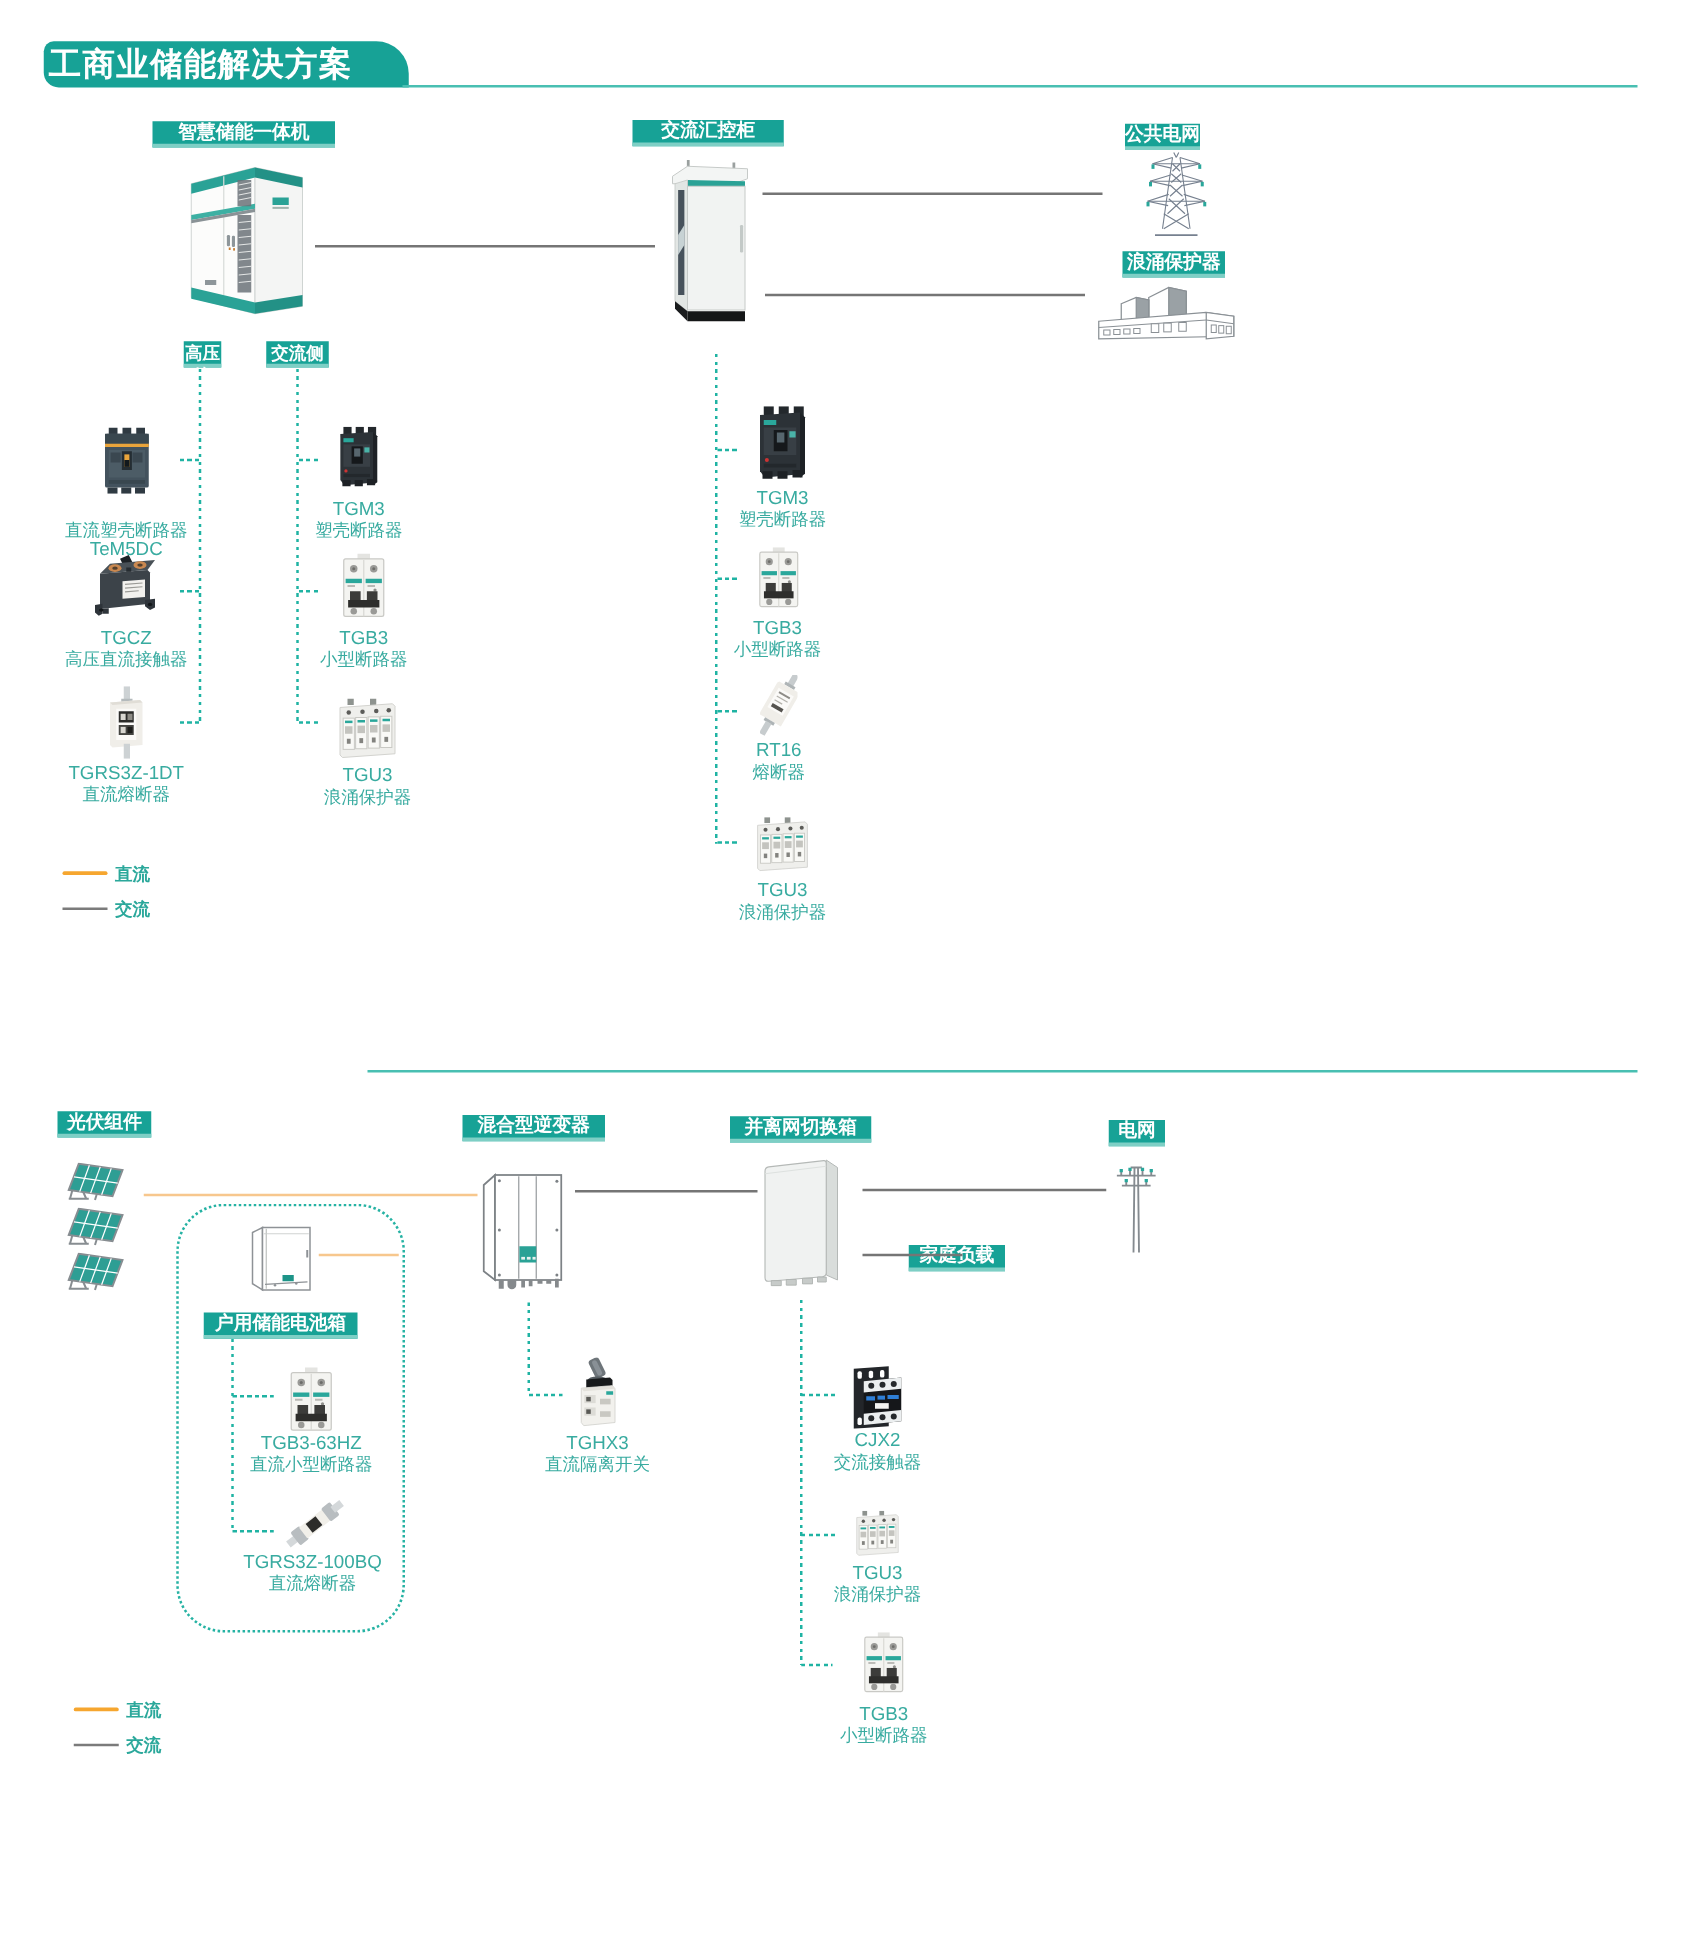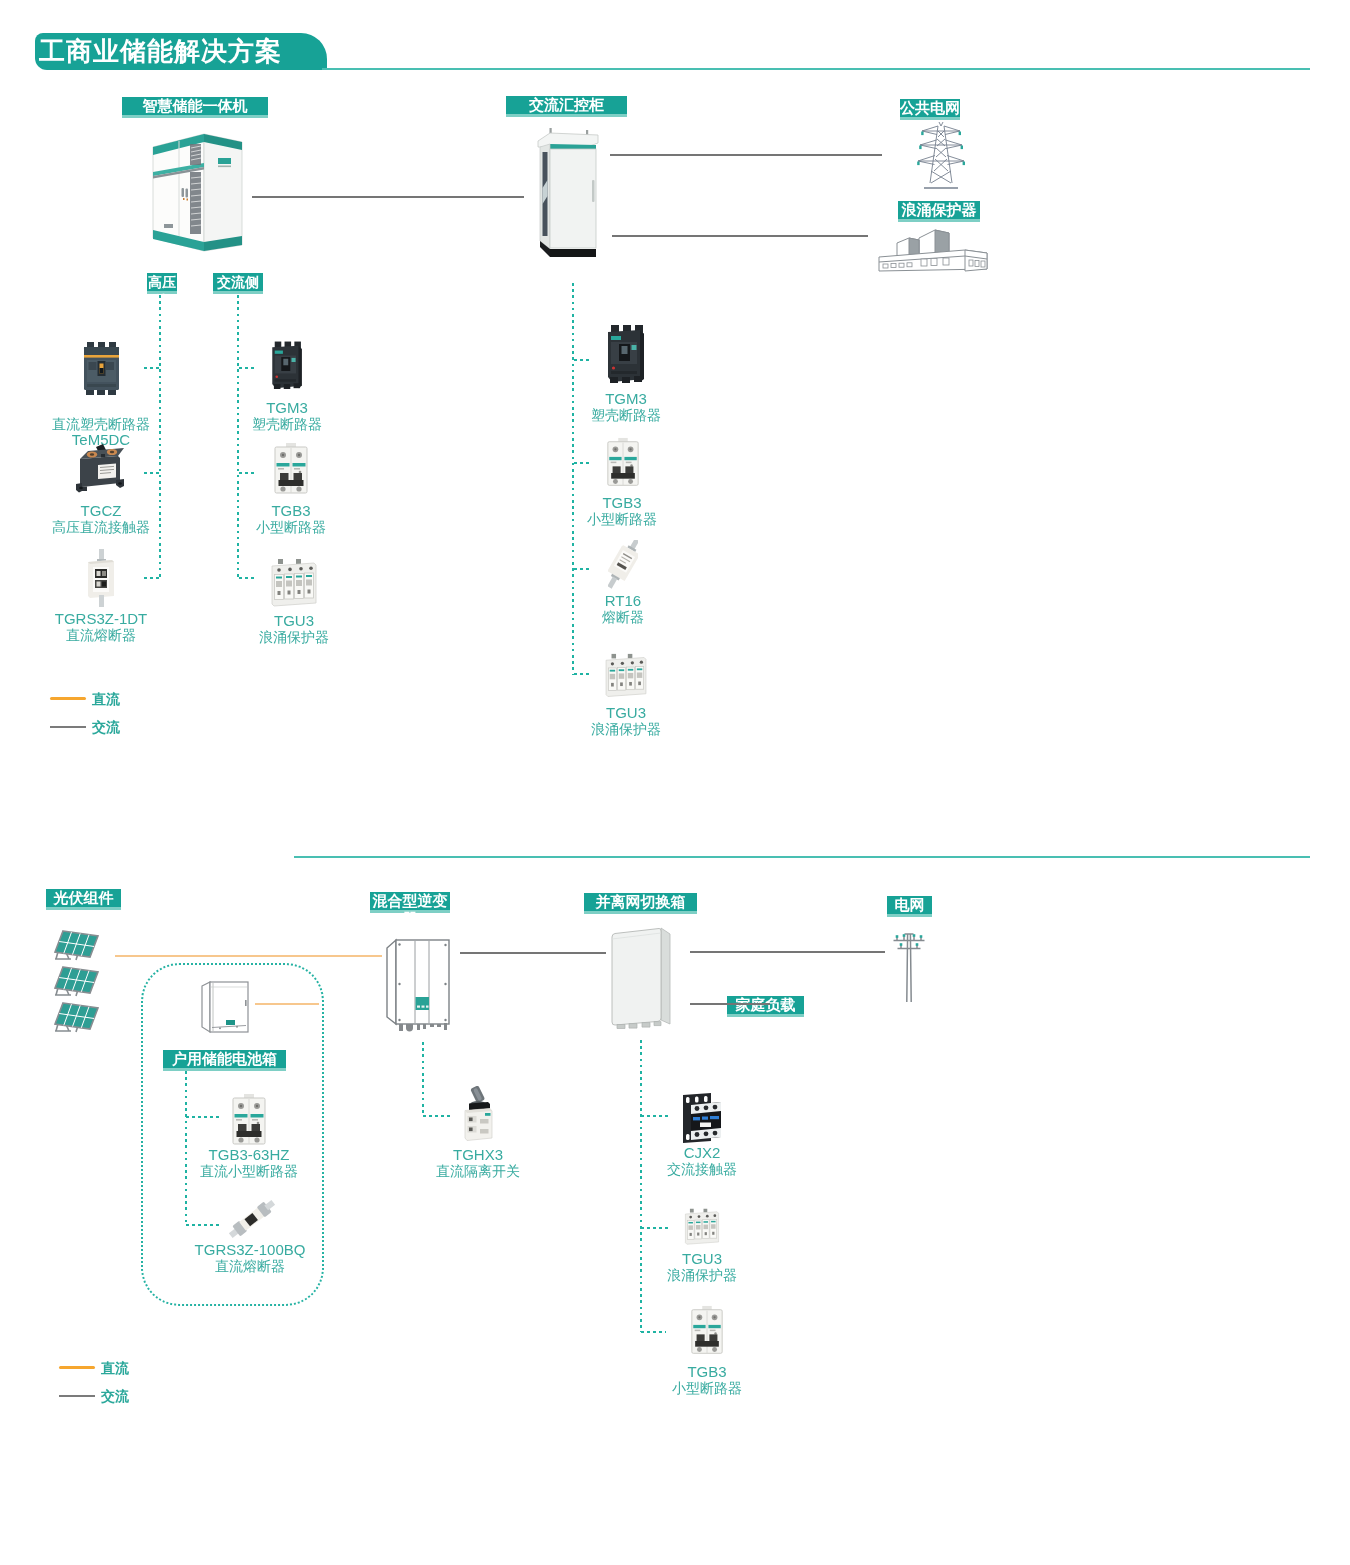--- a/index.html
+++ b/index.html
@@ -520,21 +520,21 @@
   <div class="pdesc" style="left:546px;top:721px;">浪涌保护器</div>
 
   <div class="legend-line-dc" style="left:50px;top:697px;"></div>
   <div class="legend-text" style="left:92px;top:691px;">直流</div>
   <div class="legend-line-ac" style="left:50px;top:726px;"></div>
   <div class="legend-text" style="left:92px;top:719px;">交流</div>
 
   <div class="hline" style="left:294px;top:856px;width:1016px;"></div>
 
   <div class="tag" style="left:46px;top:889px;width:75px;">光伏组件</div>
-  <div class="tag" style="left:370px;top:892px;width:80px;">混合型逆变器</div>
+  <div class="tag" style="left:370px;top:892px;width:114px;">混合型逆变器</div>
   <div class="tag" style="left:584px;top:893px;width:113px;">并离网切换箱</div>
   <div class="tag" style="left:887px;top:896px;width:45px;">电网</div>
   <div class="tag" style="left:727px;top:996px;width:77px;">家庭负载</div>
   <div class="tag" style="left:163px;top:1050px;width:123px;">户用储能电池箱</div>
 
   <svg style="left:52px;top:930px;" width="50" height="32">
       <use href="#sym-solar"></use>
     </svg>
   <svg style="left:52px;top:966px;" width="50" height="32">
       <use href="#sym-solar"></use>

